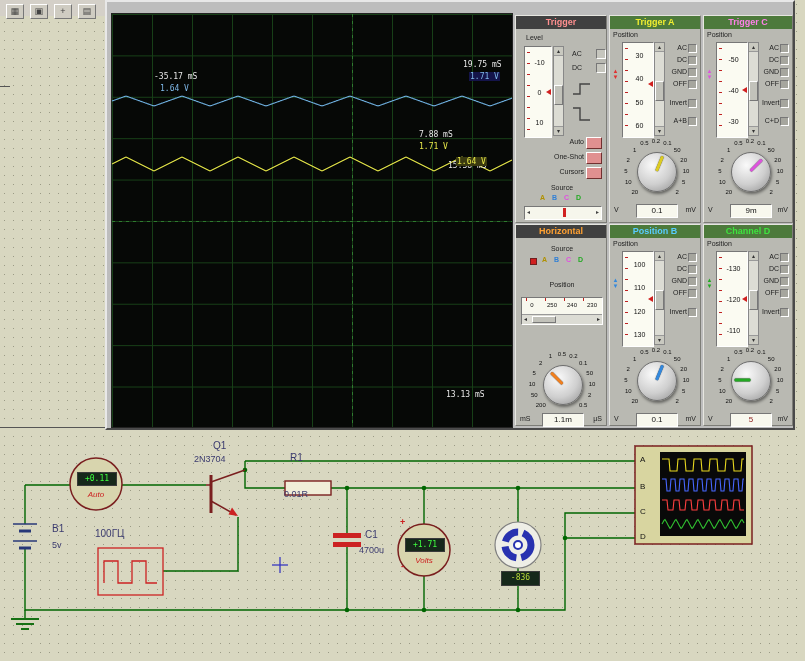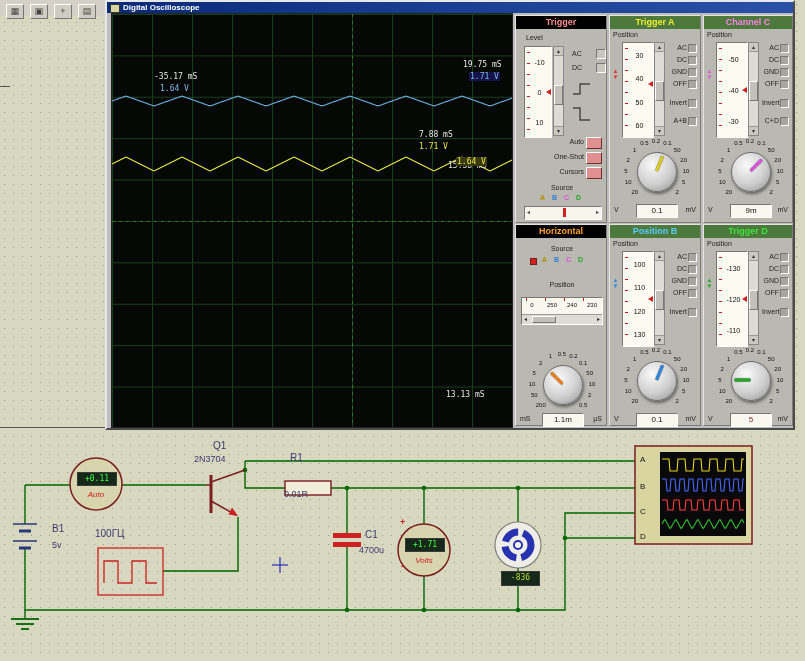--- a/index.html
+++ b/index.html
@@ -30,21 +30,21 @@
   .vdash{position:absolute;left:240px;top:0;width:1px;height:100%;
     background:repeating-linear-gradient(180deg,#2f7a2f 0 3px,transparent 3px 7px);}
   .hdash{position:absolute;top:207px;left:0;height:1px;width:100%;
     background:repeating-linear-gradient(90deg,#2f7a2f 0 3px,transparent 3px 7px);}
   #display svg{position:absolute;left:0;top:0;}
   .meas{position:absolute;font:8px "DejaVu Sans Mono",monospace;white-space:pre;padding:0 1px;}
   
   .section{position:absolute;background:#b9b9b2;border:1px solid;border-color:#e6e6e0 #7d7d77 #7d7d77 #e6e6e0;box-sizing:border-box;}
   .sec-header{position:absolute;left:0;top:0;right:0;height:13px;background:#4d7a3c;
     text-align:center;font-size:9px;font-weight:bold;line-height:13px;}
-  .sec-header.gray{background:#000000;}
+  .sec-header.gray{background:#404040;}
   .lbl{position:absolute;font-size:7px;color:#222;}
   .pos-lbl{left:3px;top:15px;}
   .updown{position:absolute;left:1px;top:52px;width:9px;font-size:6px;line-height:6px;text-align:center;}
   .updown span{display:block;}
   .vslider{position:absolute;left:12px;top:26px;width:30px;height:94px;background:#fbfbf2;
     border:1px solid;border-color:#777 #fff #fff #777;}
   .vslider::before{content:'';position:absolute;left:2px;top:5px;bottom:5px;width:3px;
     background:repeating-linear-gradient(180deg,#c02020 0 1px,transparent 1px 11px);}
   .scale-num{position:absolute;left:5px;right:2px;text-align:center;transform:translateY(-50%);
     font-size:7px;color:#111;}
@@ -221,24 +221,20 @@
   <div class="munit" style="left:405px;top:556px;width:38px">Volts</div>
   <span class="polmark" style="left:400px;top:517px">+</span>
   <span class="polmark" style="left:401px;top:561px">-</span>
   <div class="lcd" style="left:501px;top:571px;width:37px;height:13px;color:#b8d838">-836</div>
   <span class="pinlbl" style="left:640px;top:455px">A</span>
   <span class="pinlbl" style="left:640px;top:482px">B</span>
   <span class="pinlbl" style="left:640px;top:507px">C</span>
   <span class="pinlbl" style="left:640px;top:532px">D</span>
 
   <div id="osc">
-    <div class="titlebar">
-      <span class="winicon"></span>
-      <span>Digital Oscilloscope</span>
-    </div>
 
     <div id="display">
       <div class="vdash"></div>
       <div class="hdash"></div>
       <svg width="400" height="413">
           <polyline points="0,87.0 1,86.6 2,86.3 3,85.9 4,85.6 5,85.2 6,84.9 7,84.5 8,84.1 9,83.8 10,83.4 11,83.1 12,82.7 13,82.4 14,82.0 15,82.4 16,82.7 17,83.1 18,83.4 19,83.8 20,84.1 21,84.5 22,84.9 23,85.2 24,85.6 25,85.9 26,86.3 27,86.6 28,87.0 29,87.4 30,87.7 31,88.1 32,88.4 33,88.8 34,89.1 35,89.5 36,89.9 37,90.2 38,90.6 39,90.9 40,91.3 41,91.6 42,92.0 43,91.6 44,91.3 45,90.9 46,90.6 47,90.2 48,89.9 49,89.5 50,89.1 51,88.8 52,88.4 53,88.1 54,87.7 55,87.4 56,87.0 57,86.6 58,86.3 59,85.9 60,85.6 61,85.2 62,84.9 63,84.5 64,84.1 65,83.8 66,83.4 67,83.1 68,82.7 69,82.4 70,82.0 71,82.4 72,82.7 73,83.1 74,83.4 75,83.8 76,84.1 77,84.5 78,84.9 79,85.2 80,85.6 81,85.9 82,86.3 83,86.6 84,87.0 85,87.4 86,87.7 87,88.1 88,88.4 89,88.8 90,89.1 91,89.5 92,89.9 93,90.2 94,90.6 95,90.9 96,91.3 97,91.6 98,92.0 99,91.6 100,91.3 101,90.9 102,90.6 103,90.2 104,89.9 105,89.5 106,89.1 107,88.8 108,88.4 109,88.1 110,87.7 111,87.4 112,87.0 113,86.6 114,86.3 115,85.9 116,85.6 117,85.2 118,84.9 119,84.5 120,84.1 121,83.8 122,83.4 123,83.1 124,82.7 125,82.4 126,82.0 127,82.4 128,82.7 129,83.1 130,83.4 131,83.8 132,84.1 133,84.5 134,84.9 135,85.2 136,85.6 137,85.9 138,86.3 139,86.6 140,87.0 141,87.4 142,87.7 143,88.1 144,88.4 145,88.8 146,89.1 147,89.5 148,89.9 149,90.2 150,90.6 151,90.9 152,91.3 153,91.6 154,92.0 155,91.6 156,91.3 157,90.9 158,90.6 159,90.2 160,89.9 161,89.5 162,89.1 163,88.8 164,88.4 165,88.1 166,87.7 167,87.4 168,87.0 169,86.6 170,86.3 171,85.9 172,85.6 173,85.2 174,84.9 175,84.5 176,84.1 177,83.8 178,83.4 179,83.1 180,82.7 181,82.4 182,82.0 183,82.4 184,82.7 185,83.1 186,83.4 187,83.8 188,84.1 189,84.5 190,84.9 191,85.2 192,85.6 193,85.9 194,86.3 195,86.6 196,87.0 197,87.4 198,87.7 199,88.1 200,88.4 201,88.8 202,89.1 203,89.5 204,89.9 205,90.2 206,90.6 207,90.9 208,91.3 209,91.6 210,92.0 211,91.6 212,91.3 213,90.9 214,90.6 215,90.2 216,89.9 217,89.5 218,89.1 219,88.8 220,88.4 221,88.1 222,87.7 223,87.4 224,87.0 225,86.6 226,86.3 227,85.9 228,85.6 229,85.2 230,84.9 231,84.5 232,84.1 233,83.8 234,83.4 235,83.1 236,82.7 237,82.4 238,82.0 239,82.4 240,82.7 241,83.1 242,83.4 243,83.8 244,84.1 245,84.5 246,84.9 247,85.2 248,85.6 249,85.9 250,86.3 251,86.6 252,87.0 253,87.4 254,87.7 255,88.1 256,88.4 257,88.8 258,89.1 259,89.5 260,89.9 261,90.2 262,90.6 263,90.9 264,91.3 265,91.6 266,92.0 267,91.6 268,91.3 269,90.9 270,90.6 271,90.2 272,89.9 273,89.5 274,89.1 275,88.8 276,88.4 277,88.1 278,87.7 279,87.4 280,87.0 281,86.6 282,86.3 283,85.9 284,85.6 285,85.2 286,84.9 287,84.5 288,84.1 289,83.8 290,83.4 291,83.1 292,82.7 293,82.4 294,82.0 295,82.4 296,82.7 297,83.1 298,83.4 299,83.8 300,84.1 301,84.5 302,84.9 303,85.2 304,85.6 305,85.9 306,86.3 307,86.6 308,87.0 309,87.4 310,87.7 311,88.1 312,88.4 313,88.8 314,89.1 315,89.5 316,89.9 317,90.2 318,90.6 319,90.9 320,91.3 321,91.6 322,92.0 323,91.6 324,91.3 325,90.9 326,90.6 327,90.2 328,89.9 329,89.5 330,89.1 331,88.8 332,88.4 333,88.1 334,87.7 335,87.4 336,87.0 337,86.6 338,86.3 339,85.9 340,85.6 341,85.2 342,84.9 343,84.5 344,84.1 345,83.8 346,83.4 347,83.1 348,82.7 349,82.4 350,82.0 351,82.4 352,82.7 353,83.1 354,83.4 355,83.8 356,84.1 357,84.5 358,84.9 359,85.2 360,85.6 361,85.9 362,86.3 363,86.6 364,87.0 365,87.4 366,87.7 367,88.1 368,88.4 369,88.8 370,89.1 371,89.5 372,89.9 373,90.2 374,90.6 375,90.9 376,91.3 377,91.6 378,92.0 379,91.6 380,91.3 381,90.9 382,90.6 383,90.2 384,89.9 385,89.5 386,89.1 387,88.8 388,88.4 389,88.1 390,87.7 391,87.4 392,87.0 393,86.6 394,86.3 395,85.9 396,85.6 397,85.2 398,84.9 399,84.5 400,84.1" fill="none" stroke="#6fb0e0" stroke-width="1.1"></polyline>
           <polyline points="0,150.0 1,149.5 2,149.0 3,148.5 4,148.0 5,147.5 6,147.0 7,146.5 8,146.0 9,145.5 10,145.0 11,144.5 12,144.0 13,143.5 14,143.0 15,143.5 16,144.0 17,144.5 18,145.0 19,145.5 20,146.0 21,146.5 22,147.0 23,147.5 24,148.0 25,148.5 26,149.0 27,149.5 28,150.0 29,150.5 30,151.0 31,151.5 32,152.0 33,152.5 34,153.0 35,153.5 36,154.0 37,154.5 38,155.0 39,155.5 40,156.0 41,156.5 42,157.0 43,156.5 44,156.0 45,155.5 46,155.0 47,154.5 48,154.0 49,153.5 50,153.0 51,152.5 52,152.0 53,151.5 54,151.0 55,150.5 56,150.0 57,149.5 58,149.0 59,148.5 60,148.0 61,147.5 62,147.0 63,146.5 64,146.0 65,145.5 66,145.0 67,144.5 68,144.0 69,143.5 70,143.0 71,143.5 72,144.0 73,144.5 74,145.0 75,145.5 76,146.0 77,146.5 78,147.0 79,147.5 80,148.0 81,148.5 82,149.0 83,149.5 84,150.0 85,150.5 86,151.0 87,151.5 88,152.0 89,152.5 90,153.0 91,153.5 92,154.0 93,154.5 94,155.0 95,155.5 96,156.0 97,156.5 98,157.0 99,156.5 100,156.0 101,155.5 102,155.0 103,154.5 104,154.0 105,153.5 106,153.0 107,152.5 108,152.0 109,151.5 110,151.0 111,150.5 112,150.0 113,149.5 114,149.0 115,148.5 116,148.0 117,147.5 118,147.0 119,146.5 120,146.0 121,145.5 122,145.0 123,144.5 124,144.0 125,143.5 126,143.0 127,143.5 128,144.0 129,144.5 130,145.0 131,145.5 132,146.0 133,146.5 134,147.0 135,147.5 136,148.0 137,148.5 138,149.0 139,149.5 140,150.0 141,150.5 142,151.0 143,151.5 144,152.0 145,152.5 146,153.0 147,153.5 148,154.0 149,154.5 150,155.0 151,155.5 152,156.0 153,156.5 154,157.0 155,156.5 156,156.0 157,155.5 158,155.0 159,154.5 160,154.0 161,153.5 162,153.0 163,152.5 164,152.0 165,151.5 166,151.0 167,150.5 168,150.0 169,149.5 170,149.0 171,148.5 172,148.0 173,147.5 174,147.0 175,146.5 176,146.0 177,145.5 178,145.0 179,144.5 180,144.0 181,143.5 182,143.0 183,143.5 184,144.0 185,144.5 186,145.0 187,145.5 188,146.0 189,146.5 190,147.0 191,147.5 192,148.0 193,148.5 194,149.0 195,149.5 196,150.0 197,150.5 198,151.0 199,151.5 200,152.0 201,152.5 202,153.0 203,153.5 204,154.0 205,154.5 206,155.0 207,155.5 208,156.0 209,156.5 210,157.0 211,156.5 212,156.0 213,155.5 214,155.0 215,154.5 216,154.0 217,153.5 218,153.0 219,152.5 220,152.0 221,151.5 222,151.0 223,150.5 224,150.0 225,149.5 226,149.0 227,148.5 228,148.0 229,147.5 230,147.0 231,146.5 232,146.0 233,145.5 234,145.0 235,144.5 236,144.0 237,143.5 238,143.0 239,143.5 240,144.0 241,144.5 242,145.0 243,145.5 244,146.0 245,146.5 246,147.0 247,147.5 248,148.0 249,148.5 250,149.0 251,149.5 252,150.0 253,150.5 254,151.0 255,151.5 256,152.0 257,152.5 258,153.0 259,153.5 260,154.0 261,154.5 262,155.0 263,155.5 264,156.0 265,156.5 266,157.0 267,156.5 268,156.0 269,155.5 270,155.0 271,154.5 272,154.0 273,153.5 274,153.0 275,152.5 276,152.0 277,151.5 278,151.0 279,150.5 280,150.0 281,149.5 282,149.0 283,148.5 284,148.0 285,147.5 286,147.0 287,146.5 288,146.0 289,145.5 290,145.0 291,144.5 292,144.0 293,143.5 294,143.0 295,143.5 296,144.0 297,144.5 298,145.0 299,145.5 300,146.0 301,146.5 302,147.0 303,147.5 304,148.0 305,148.5 306,149.0 307,149.5 308,150.0 309,150.5 310,151.0 311,151.5 312,152.0 313,152.5 314,153.0 315,153.5 316,154.0 317,154.5 318,155.0 319,155.5 320,156.0 321,156.5 322,157.0 323,156.5 324,156.0 325,155.5 326,155.0 327,154.5 328,154.0 329,153.5 330,153.0 331,152.5 332,152.0 333,151.5 334,151.0 335,150.5 336,150.0 337,149.5 338,149.0 339,148.5 340,148.0 341,147.5 342,147.0 343,146.5 344,146.0 345,145.5 346,145.0 347,144.5 348,144.0 349,143.5 350,143.0 351,143.5 352,144.0 353,144.5 354,145.0 355,145.5 356,146.0 357,146.5 358,147.0 359,147.5 360,148.0 361,148.5 362,149.0 363,149.5 364,150.0 365,150.5 366,151.0 367,151.5 368,152.0 369,152.5 370,153.0 371,153.5 372,154.0 373,154.5 374,155.0 375,155.5 376,156.0 377,156.5 378,157.0 379,156.5 380,156.0 381,155.5 382,155.0 383,154.5 384,154.0 385,153.5 386,153.0 387,152.5 388,152.0 389,151.5 390,151.0 391,150.5 392,150.0 393,149.5 394,149.0 395,148.5 396,148.0 397,147.5 398,147.0 399,146.5 400,146.0" fill="none" stroke="#e8e84a" stroke-width="1.1"></polyline>
         </svg>
       <div id="measurements">
           <span class="meas" style="left: 41px; top: 58px; color: rgb(232, 232, 232);">-35.17 mS</span>
@@ -338,21 +334,21 @@
           <span class="knob-num" style="left: 73.7164px; top: 44.4805px;">5</span>
           <span class="knob-num" style="left: 67.2132px; top: 54.2132px;">2</span>
           <div class="knob-pointer" style="background: rgb(221, 204, 34); transform: rotate(22.5deg);"></div>
         </div>
       <span class="unitL">V</span>
       <div class="valbox"><span style="color: rgb(17, 17, 17);">0.1</span></div>
       <span class="unitR">mV</span>
     </div>
 
     <div class="section" style="left:596px;top:13px;width:90px;height:208px">
-      <div class="sec-header"><span style="color: rgb(255, 128, 234);">Channel C</span></div>
+      <div class="sec-header"><span style="color: rgb(255, 128, 234);">Trigger C</span></div>
       <span class="lbl pos-lbl">Position</span>
       <div class="updown" style="color: rgb(221, 85, 221);">
           <span>▲</span>
           <span>▼</span>
         </div>
       <div class="vslider">
         <div class="pos-marker" style="top: 50%;"></div>
       <span class="scale-num" style="top: 16.6667%;">-50</span>
           <span class="scale-num" style="top: 50%;">-40</span>
           <span class="scale-num" style="top: 83.3333%;">-30</span>
@@ -480,21 +476,21 @@
           <span class="knob-num" style="left: 73.7164px; top: 44.4805px;">5</span>
           <span class="knob-num" style="left: 67.2132px; top: 54.2132px;">2</span>
           <div class="knob-pointer" style="background: rgb(51, 136, 221); transform: rotate(22.5deg);"></div>
         </div>
       <span class="unitL">V</span>
       <div class="valbox"><span style="color: rgb(17, 17, 17);">0.1</span></div>
       <span class="unitR">mV</span>
     </div>
 
     <div class="section" style="left:596px;top:222px;width:90px;height:202px">
-      <div class="sec-header"><span style="color: rgb(62, 227, 62);">Trigger D</span></div>
+      <div class="sec-header"><span style="color: rgb(62, 227, 62);">Channel D</span></div>
       <span class="lbl pos-lbl">Position</span>
       <div class="updown" style="color: rgb(34, 170, 34);">
           <span>▲</span>
           <span>▼</span>
         </div>
       <div class="vslider">
         <div class="pos-marker" style="top: 50%;"></div>
       <span class="scale-num" style="top: 16.6667%;">-130</span>
           <span class="scale-num" style="top: 50%;">-120</span>
           <span class="scale-num" style="top: 83.3333%;">-110</span>

